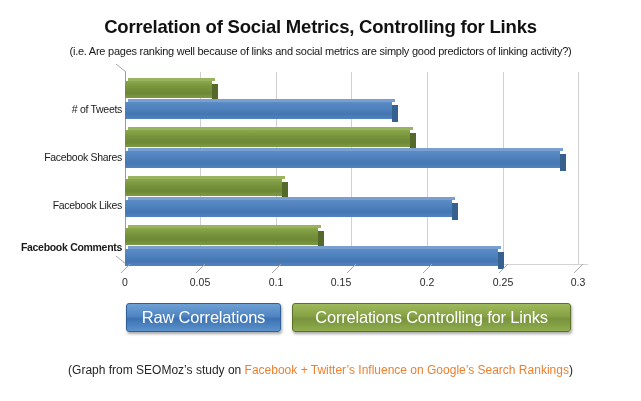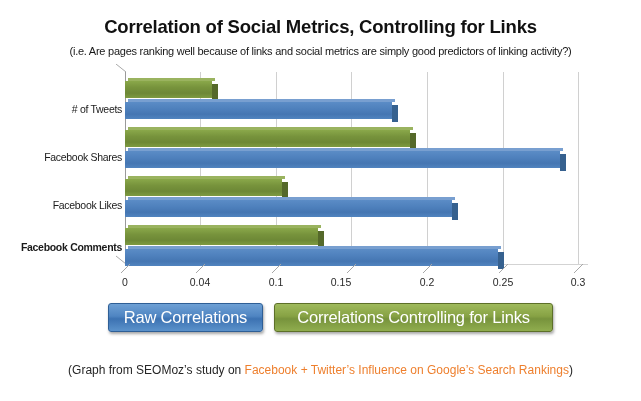--- a/index.html
+++ b/index.html
@@ -167,20 +167,21 @@
     height: 29px;
     border-radius: 3px;
     display: flex;
     align-items: center;
     justify-content: center;
     color: #ffffff;
     font-size: 16.5px;
     letter-spacing: -0.2px;
     box-shadow: 1px 2px 3px rgba(0,0,0,0.35);
     box-sizing: border-box;
+    margin-left: 18px;
   }
   .legend-item.blue {
     left: 108px;
     width: 155px;
     background: linear-gradient(to bottom, #6ea0d4 0%, #4f85c2 45%, #3c72b2 55%, #5b92cb 100%);
     border: 1px solid #2f5f96;
   }
   .legend-item.green {
     left: 274px;
     width: 279px;
@@ -295,21 +296,21 @@
       <line x1="0" y1="9" x2="9" y2="0" stroke="#a8a8a8" stroke-width="1"></line>
     </svg>
     <svg class="tick-mark" style="left:499px;" viewBox="0 0 9 9">
       <line x1="0" y1="9" x2="9" y2="0" stroke="#a8a8a8" stroke-width="1"></line>
     </svg>
     <svg class="tick-mark" style="left:574px;" viewBox="0 0 9 9">
       <line x1="0" y1="9" x2="9" y2="0" stroke="#a8a8a8" stroke-width="1"></line>
     </svg>
 
     <div class="tick-label" style="left:125px;">0</div>
-    <div class="tick-label" style="left:200px;">0.04</div>
+    <div class="tick-label" style="left:200px;">0.05</div>
     <div class="tick-label" style="left:276px;">0.1</div>
     <div class="tick-label" style="left:341px;">0.15</div>
     <div class="tick-label" style="left:427px;">0.2</div>
     <div class="tick-label" style="left:503px;">0.25</div>
     <div class="tick-label" style="left:578px;">0.3</div>
 
   </div>
 
   <div class="legend">
     <div class="legend-item blue">Raw Correlations</div>

